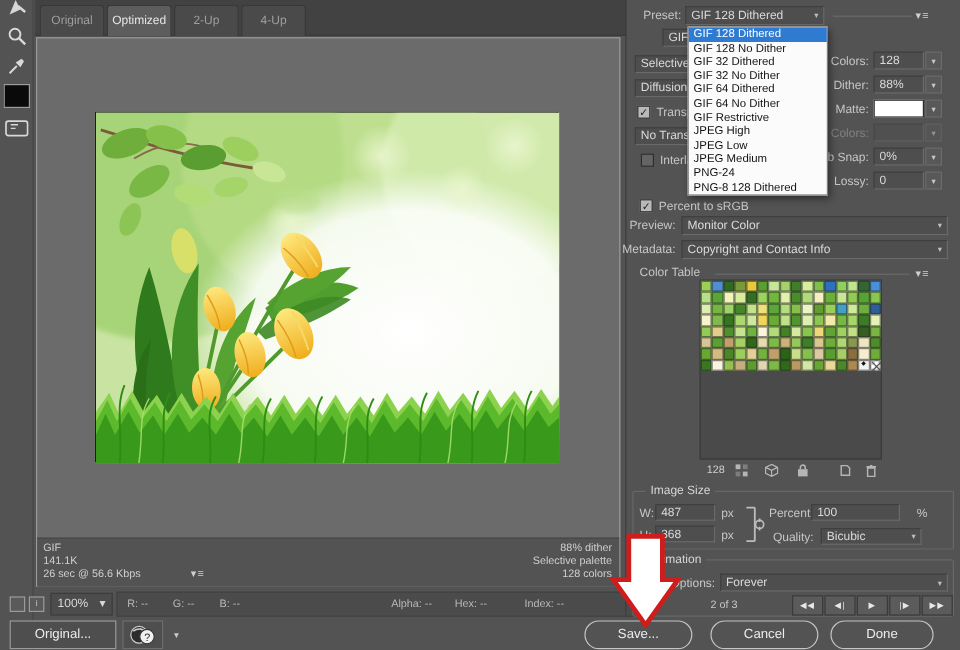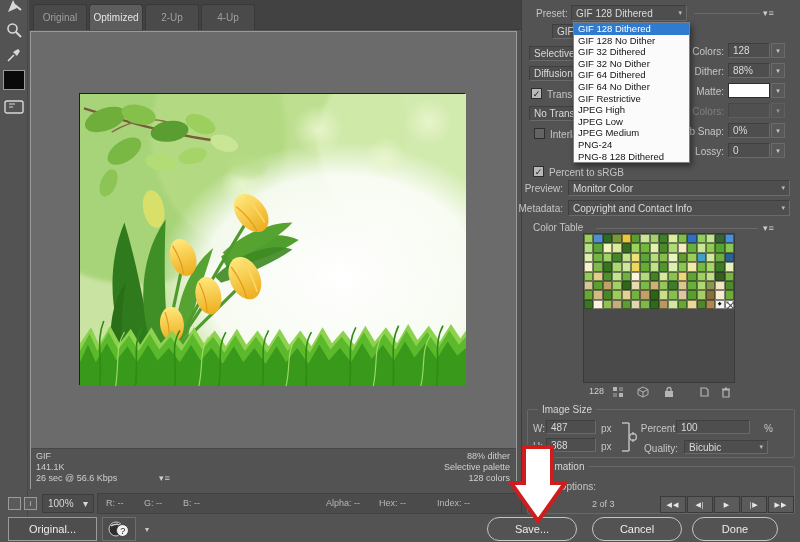--- a/index.html
+++ b/index.html
@@ -542,20 +542,24 @@
   <span class="lbl" style="left:764px;top:423px">%</span>
   <span class="lbl lbl-r" style="left:628px;top:443px;width:50px">Quality:</span>
   <div class="selbox" style="left:684px;top:440px;width:84px;height:14px">
     <span>Bicubic</span>
     <span class="chev">▾</span>
   </div>
 
   <div class="group" style="left:527px;top:466px;width:268px;height:48px"></div>
   <span class="legend" style="left:536px;top:461px">Animation</span>
   <span class="lbl lbl-r" style="left:516px;top:481px;width:80px">Looping Options:</span>
+  <div class="selbox" style="left:600px;top:478px;width:190px;height:15px">
+    <span>Forever</span>
+    <span class="chev">▾</span>
+  </div>
   <span class="lbl" style="left:592px;top:499px;font-size:9px">2 of 3</span>
   <div id="playback" class="abs">
       <div class="pbtn" style="left: 660px;">◀◀</div>
       <div class="pbtn" style="left: 687px;">◀|</div>
       <div class="pbtn" style="left: 714px;">▶</div>
       <div class="pbtn" style="left: 741px;">|▶</div>
       <div class="pbtn" style="left: 768px;">▶▶</div>
     </div>
 
   <div class="abs ddlist" id="ddlist">

